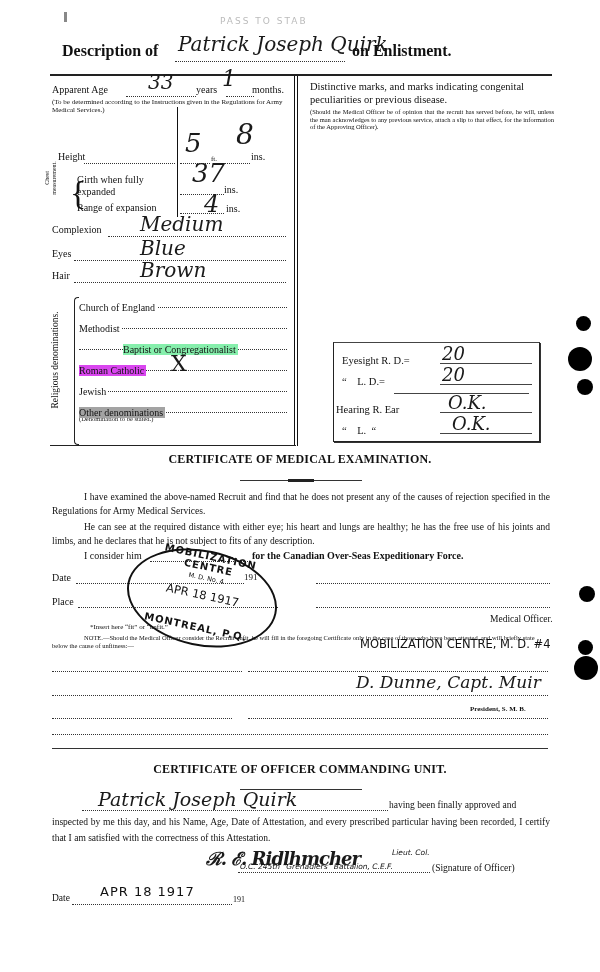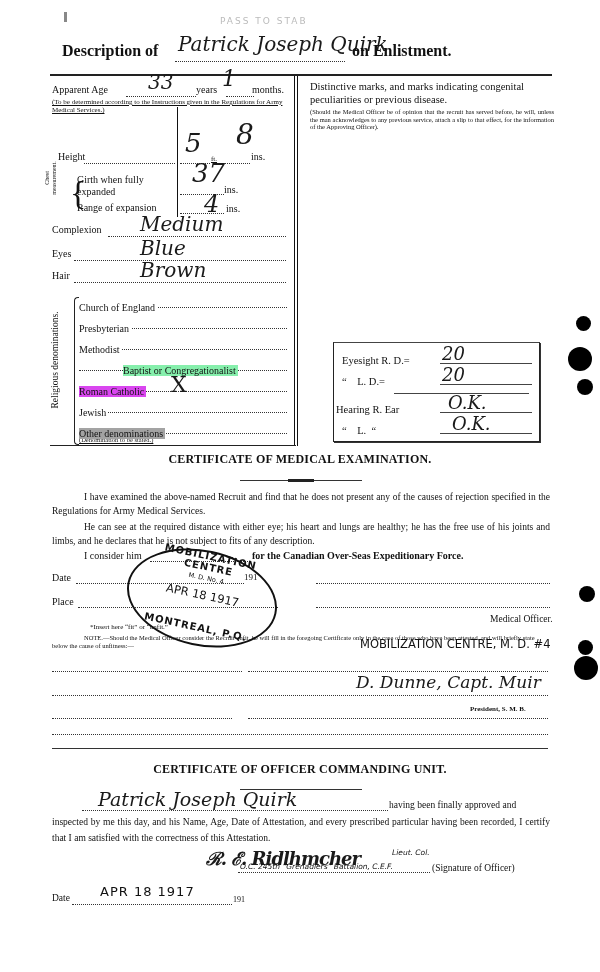--- a/index.html
+++ b/index.html
@@ -4,21 +4,21 @@
 <style>
   html, body { margin:0; padding:0; background:#fff; }
   body { width:600px; height:972px; position:relative; overflow:hidden;
          font-family:"DejaVu Serif","Liberation Serif",serif; color:#111; }
   .abs { position:absolute; }
   .serif { font-family:"Liberation Serif","DejaVu Serif",serif; }
   .hand { font-family:"DejaVu Serif",serif; font-style:italic; color:#1a1a1a; }
   .stampfont { font-family:"DejaVu Sans","Liberation Sans",sans-serif; }
   .dots { border-bottom:1px dotted #333; }
   .hole { position:absolute; background:#000; border-radius:50%; }
-  .small { font-size:7px; line-height:8px;text-decoration:underline; }
+  .small { font-size:7px; line-height:8px; }
   .lbl { font-size:10px; }
   .title { font-size:16px; font-weight:bold; }
   .hdg { font-size:12px; font-weight:bold; letter-spacing:0.2px; }
   .body-text { font-size:9.5px; line-height:14px; text-align:justify; }
 </style>
 </head>
 <body>
 
 <div class="abs stampfont" style="left:220px;top:16px;font-size:9px;color:#bbb;letter-spacing:2px;">PASS TO STAB</div>
 <div class="abs" style="left:64px;top:12px;width:3px;height:10px;background:#888;"></div>
@@ -78,24 +78,20 @@
 
 <div class="abs serif" style="left:50px;top:420px;width:120px;font-size:9.5px;line-height:11px;transform:rotate(-90deg);transform-origin:left top;text-align:center;">Religious denominations.</div>
 <div class="abs" style="left:74px;top:297px;width:4px;height:146px;border-left:1px solid #222;border-top:1px solid #222;border-bottom:1px solid #222;border-radius:4px 0 0 4px;"></div>
 
 <div class="abs" style="left:79px;top:296px;width:208px;">
   <div style="position:relative;height:21px;">
     <span class="serif lbl" style="background:#fff;position:relative;z-index:1;padding-right:2px;">Church of England</span>
     <div class="dots" style="position:absolute;left:0;right:0;top:11px;"></div>
   </div>
   <div style="position:relative;height:21px;">
-    <span class="serif lbl" style="background:#fff;position:relative;z-index:1;padding-right:2px;">Presbyterian</span>
-    <div class="dots" style="position:absolute;left:0;right:0;top:11px;"></div>
-  </div>
-  <div style="position:relative;height:21px;">
     <span class="serif lbl" style="background:#fff;position:relative;z-index:1;padding-right:2px;">Methodist</span>
     <div class="dots" style="position:absolute;left:0;right:0;top:11px;"></div>
   </div>
   <div style="position:relative;height:21px;">
     <span class="serif lbl" style="background:#86efac;position:relative;z-index:1;padding-right:2px;margin-left:44px;">Baptist or Congregationalist</span>
     <div class="dots" style="position:absolute;left:0;right:0;top:11px;"></div>
   </div>
   <div style="position:relative;height:21px;">
     <span class="serif lbl" style="background:#d946ef;position:relative;z-index:1;padding-right:2px;">Roman Catholic</span>
     <div class="dots" style="position:absolute;left:0;right:0;top:11px;"></div>

